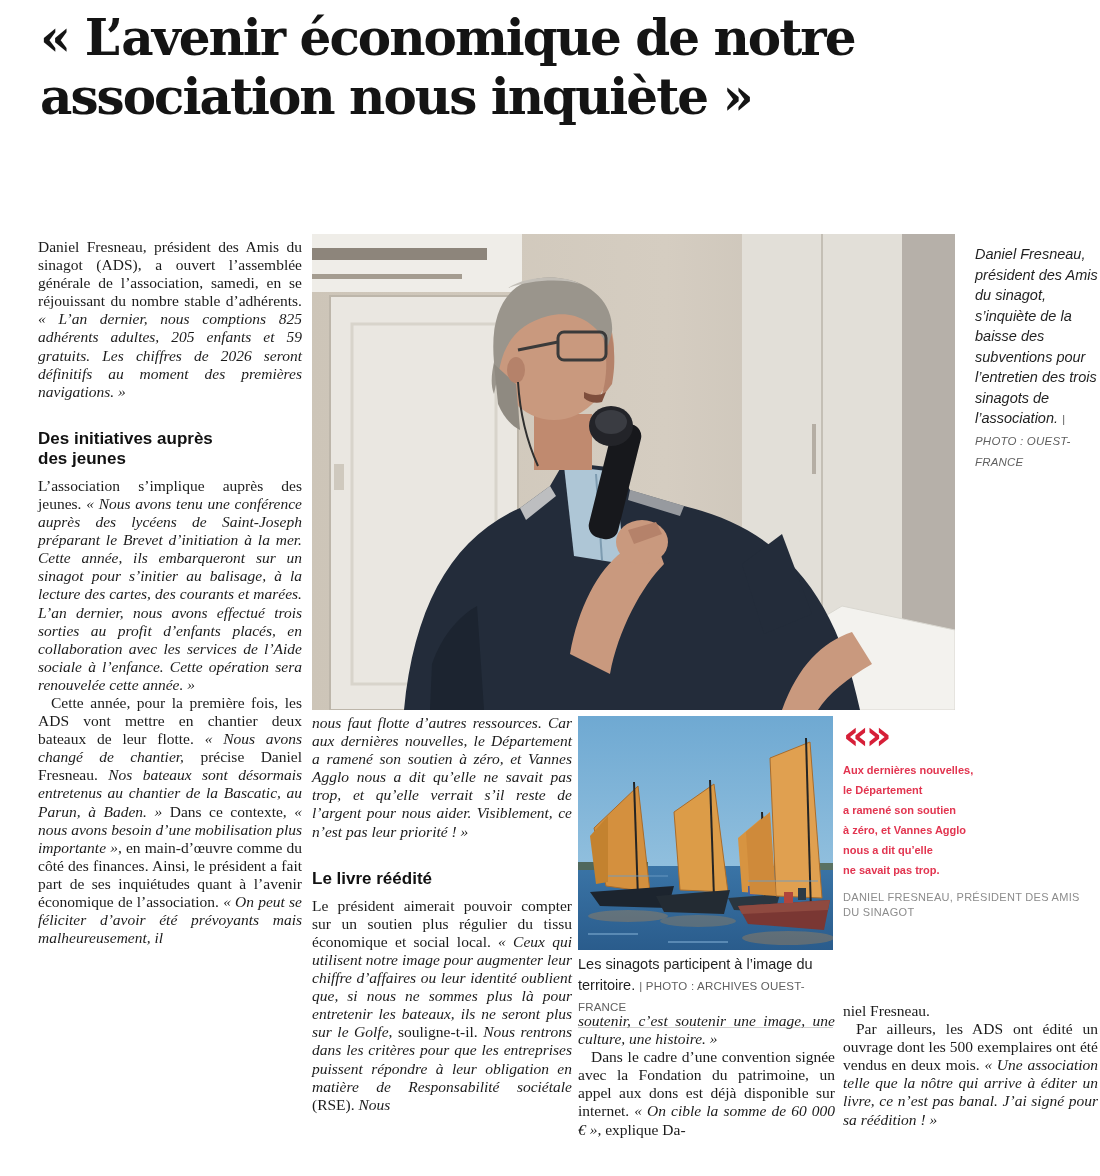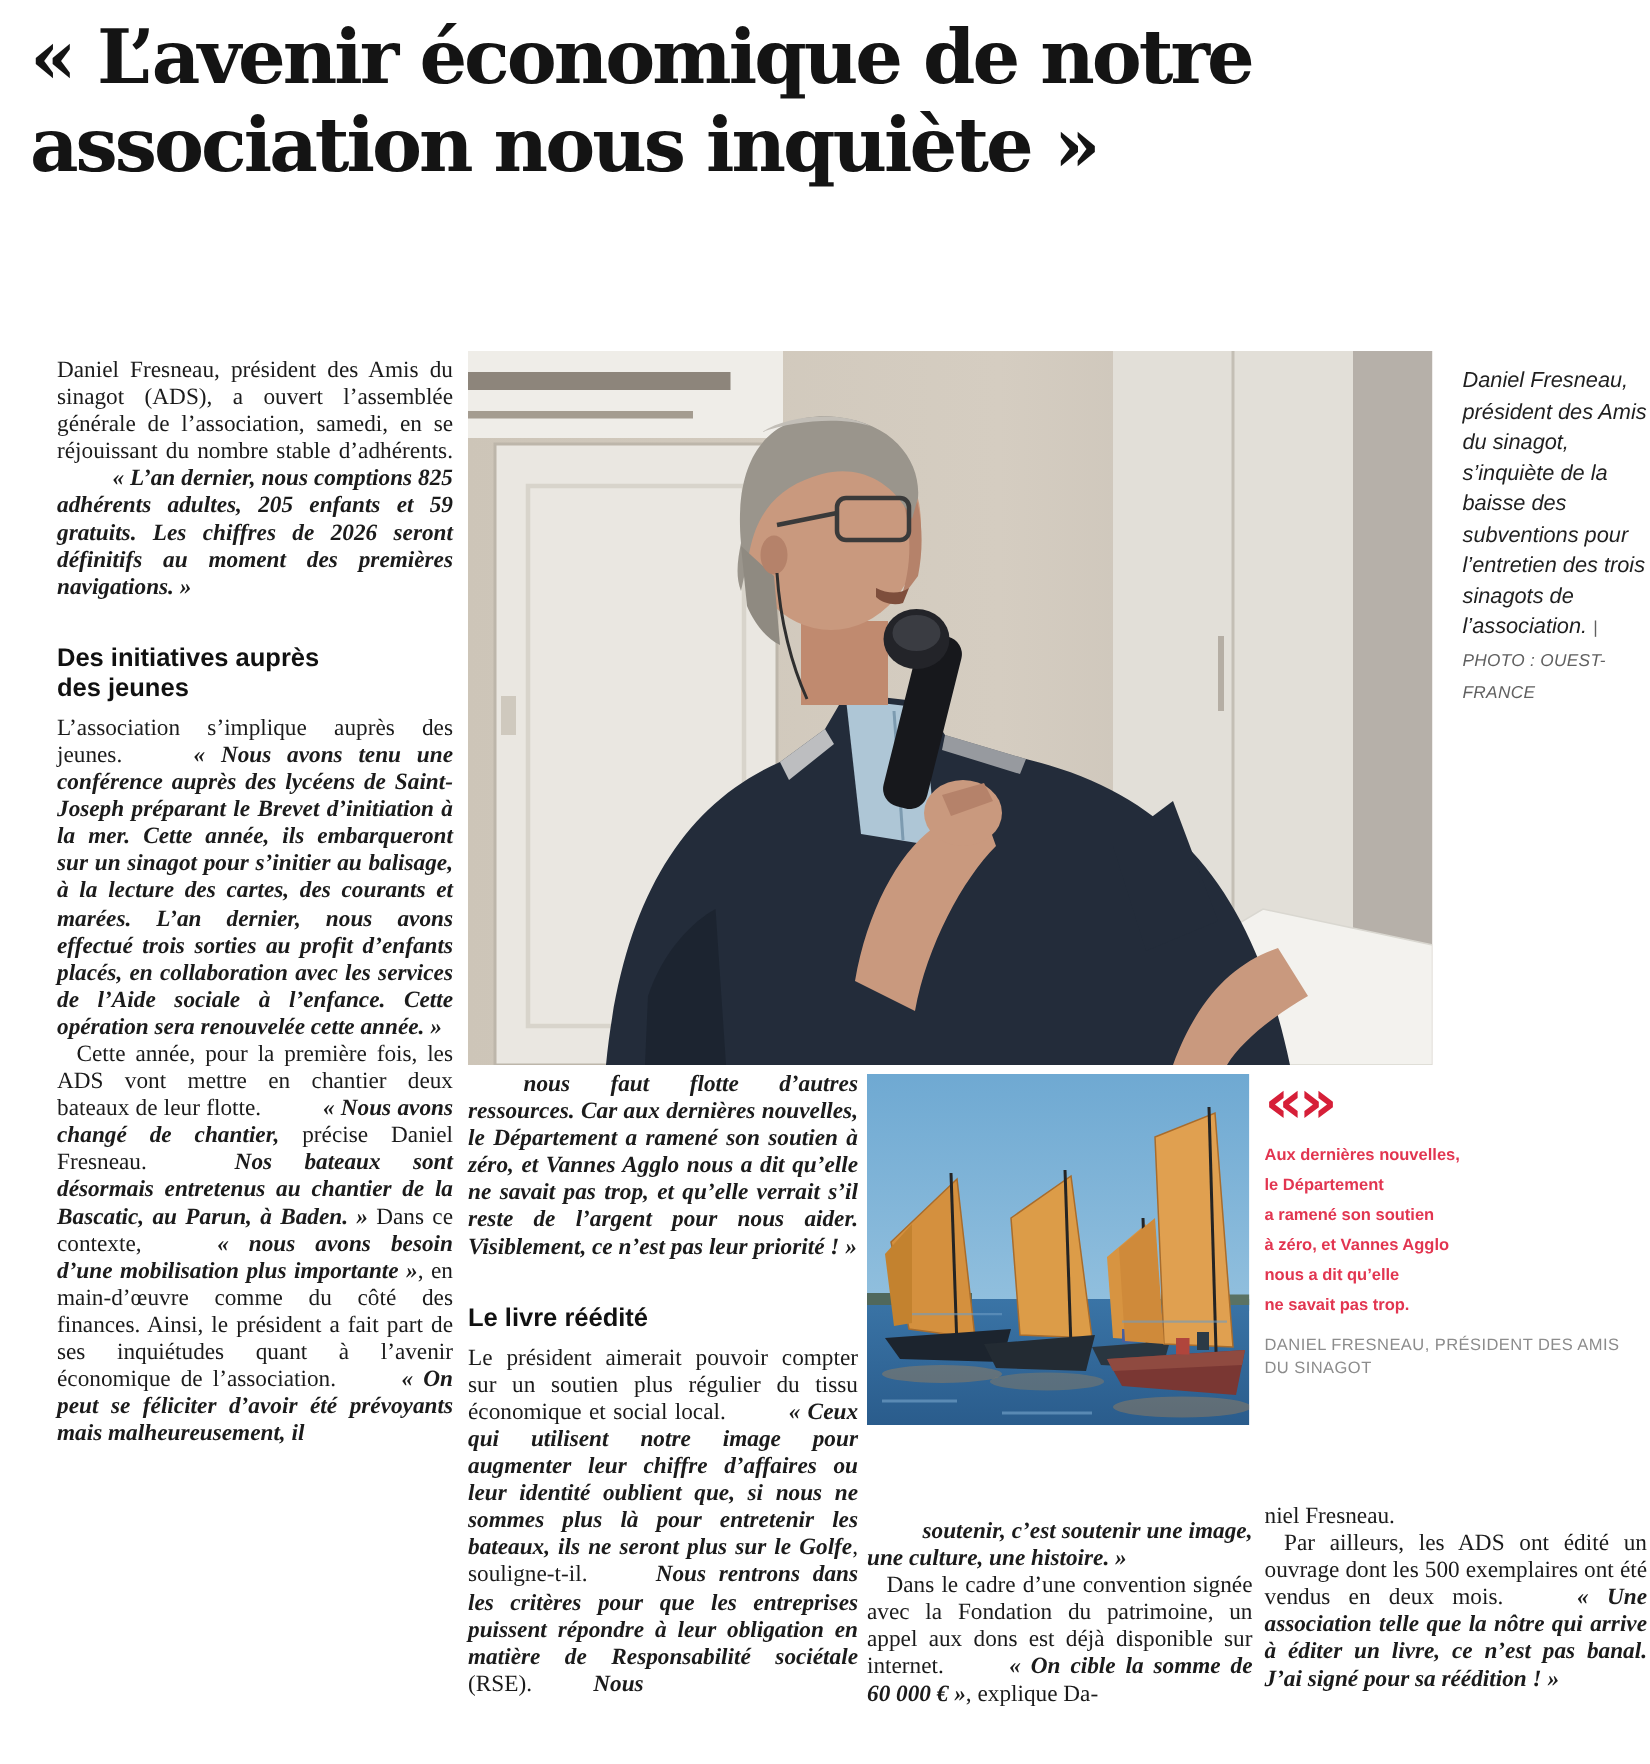--- a/index.html
+++ b/index.html
@@ -2,41 +2,41 @@
 <html lang="fr" style="--accent-red: #d22540; --quote-red: #e23550; --icon-red: #d61f38; --credit-gray: #606060;"><head>
 <meta charset="utf-8">
 <style>
   html,body{margin:0;padding:0;background:#ffffff;}
   .page{
     position:relative;width:1100px;height:1176px;overflow:hidden;
     background:#ffffff;font-family:"Liberation Sans",sans-serif;color:#1b1b1b;
   }
   
   .headline{
-    position:absolute;left:20px;top:8px;width:960px;margin:0;
+    position:absolute;left:40px;top:8px;width:960px;margin:0;
     font-family:"DejaVu Serif",serif;font-weight:700;
     font-size:50px;line-height:59px;letter-spacing:-2px;color:#141414;
     white-space:pre-line;
   }
   .standfirst{
     position:absolute;left:38px;top:150px;width:1048px;margin:0;
     font-size:22px;line-height:31px;color:#1a1a1a;
   }
   .loc{color:var(--accent-red);font-weight:700;}
   
   .col{position:absolute;font-family:"Liberation Serif",serif;
        font-size:15.5px;line-height:18.1px;color:#1b1b1b;text-align:justify;}
   .col1{left:38px;top:238px;width:264px;}
   .col2{left:312px;top:714px;width:260px;}
   .col3{left:578px;top:1012px;width:257px;}
   .col4{left:843px;top:1002px;width:255px;}
   .body{margin:0;}
   .indent{text-indent:13px;}
   .seg-n{font-weight:normal;font-style:normal;}
-  .seg-bi{font-weight:700;font-style:italic;margin-left:37px;}
+  .seg-bi{font-weight:400;font-style:italic;}
   .subhead{
     font-family:"Liberation Sans",sans-serif;font-weight:700;
     font-size:17px;line-height:20px;color:#111;
     margin:28px 0 8px 0;white-space:pre-line;text-align:left;
   }
   
   .main-photo{position:absolute;left:312px;top:234px;width:643px;height:476px;margin:0;overflow:hidden;}
   .boat-photo{position:absolute;left:578px;top:716px;width:255px;height:234px;margin:0;overflow:hidden;}
   figure svg{display:block;}
   
@@ -188,20 +188,21 @@
       <ellipse cx="50" cy="200" rx="40" ry="6" fill="#c08a4a" opacity="0.35"></ellipse>
       <ellipse cx="120" cy="205" rx="38" ry="6" fill="#c08a4a" opacity="0.3"></ellipse>
       <ellipse cx="210" cy="222" rx="46" ry="7" fill="#c08a4a" opacity="0.35"></ellipse>
       <line x1="10" y1="218" x2="60" y2="218" stroke="#6d9cc4" stroke-width="2" opacity="0.7"></line>
       <line x1="90" y1="226" x2="150" y2="226" stroke="#6d9cc4" stroke-width="2" opacity="0.7"></line>
       <line x1="30" y1="160" x2="90" y2="160" stroke="#6d9cc4" stroke-width="1.5" opacity="0.6"></line>
       <line x1="170" y1="165" x2="240" y2="165" stroke="#6d9cc4" stroke-width="1.5" opacity="0.6"></line>
     </svg>
   </figure>
 
+  <div class="caption caption-boat"><span class="cap-text">Les sinagots participent à l’image du territoire. </span><span class="cap-credit">| PHOTO : ARCHIVES OUEST-FRANCE</span></div>
 
   <div class="col col3">
     <p class="body"><span class="seg-bi">soutenir, c’est soutenir une image, une culture, une histoire. »</span></p>
     <p class="body indent"><span class="seg-n">Dans le cadre d’une convention signée avec la Fondation du patrimoine, un appel aux dons est déjà disponible sur internet. </span><span class="seg-bi">« On cible la somme de 60 000 € »</span><span class="seg-n">, explique Da-</span></p>
   </div>
 
   <aside class="pullquote">
     <div class="pq-icon">«»</div>
     <div class="pq-text">Aux dernières nouvelles,
 le Département

